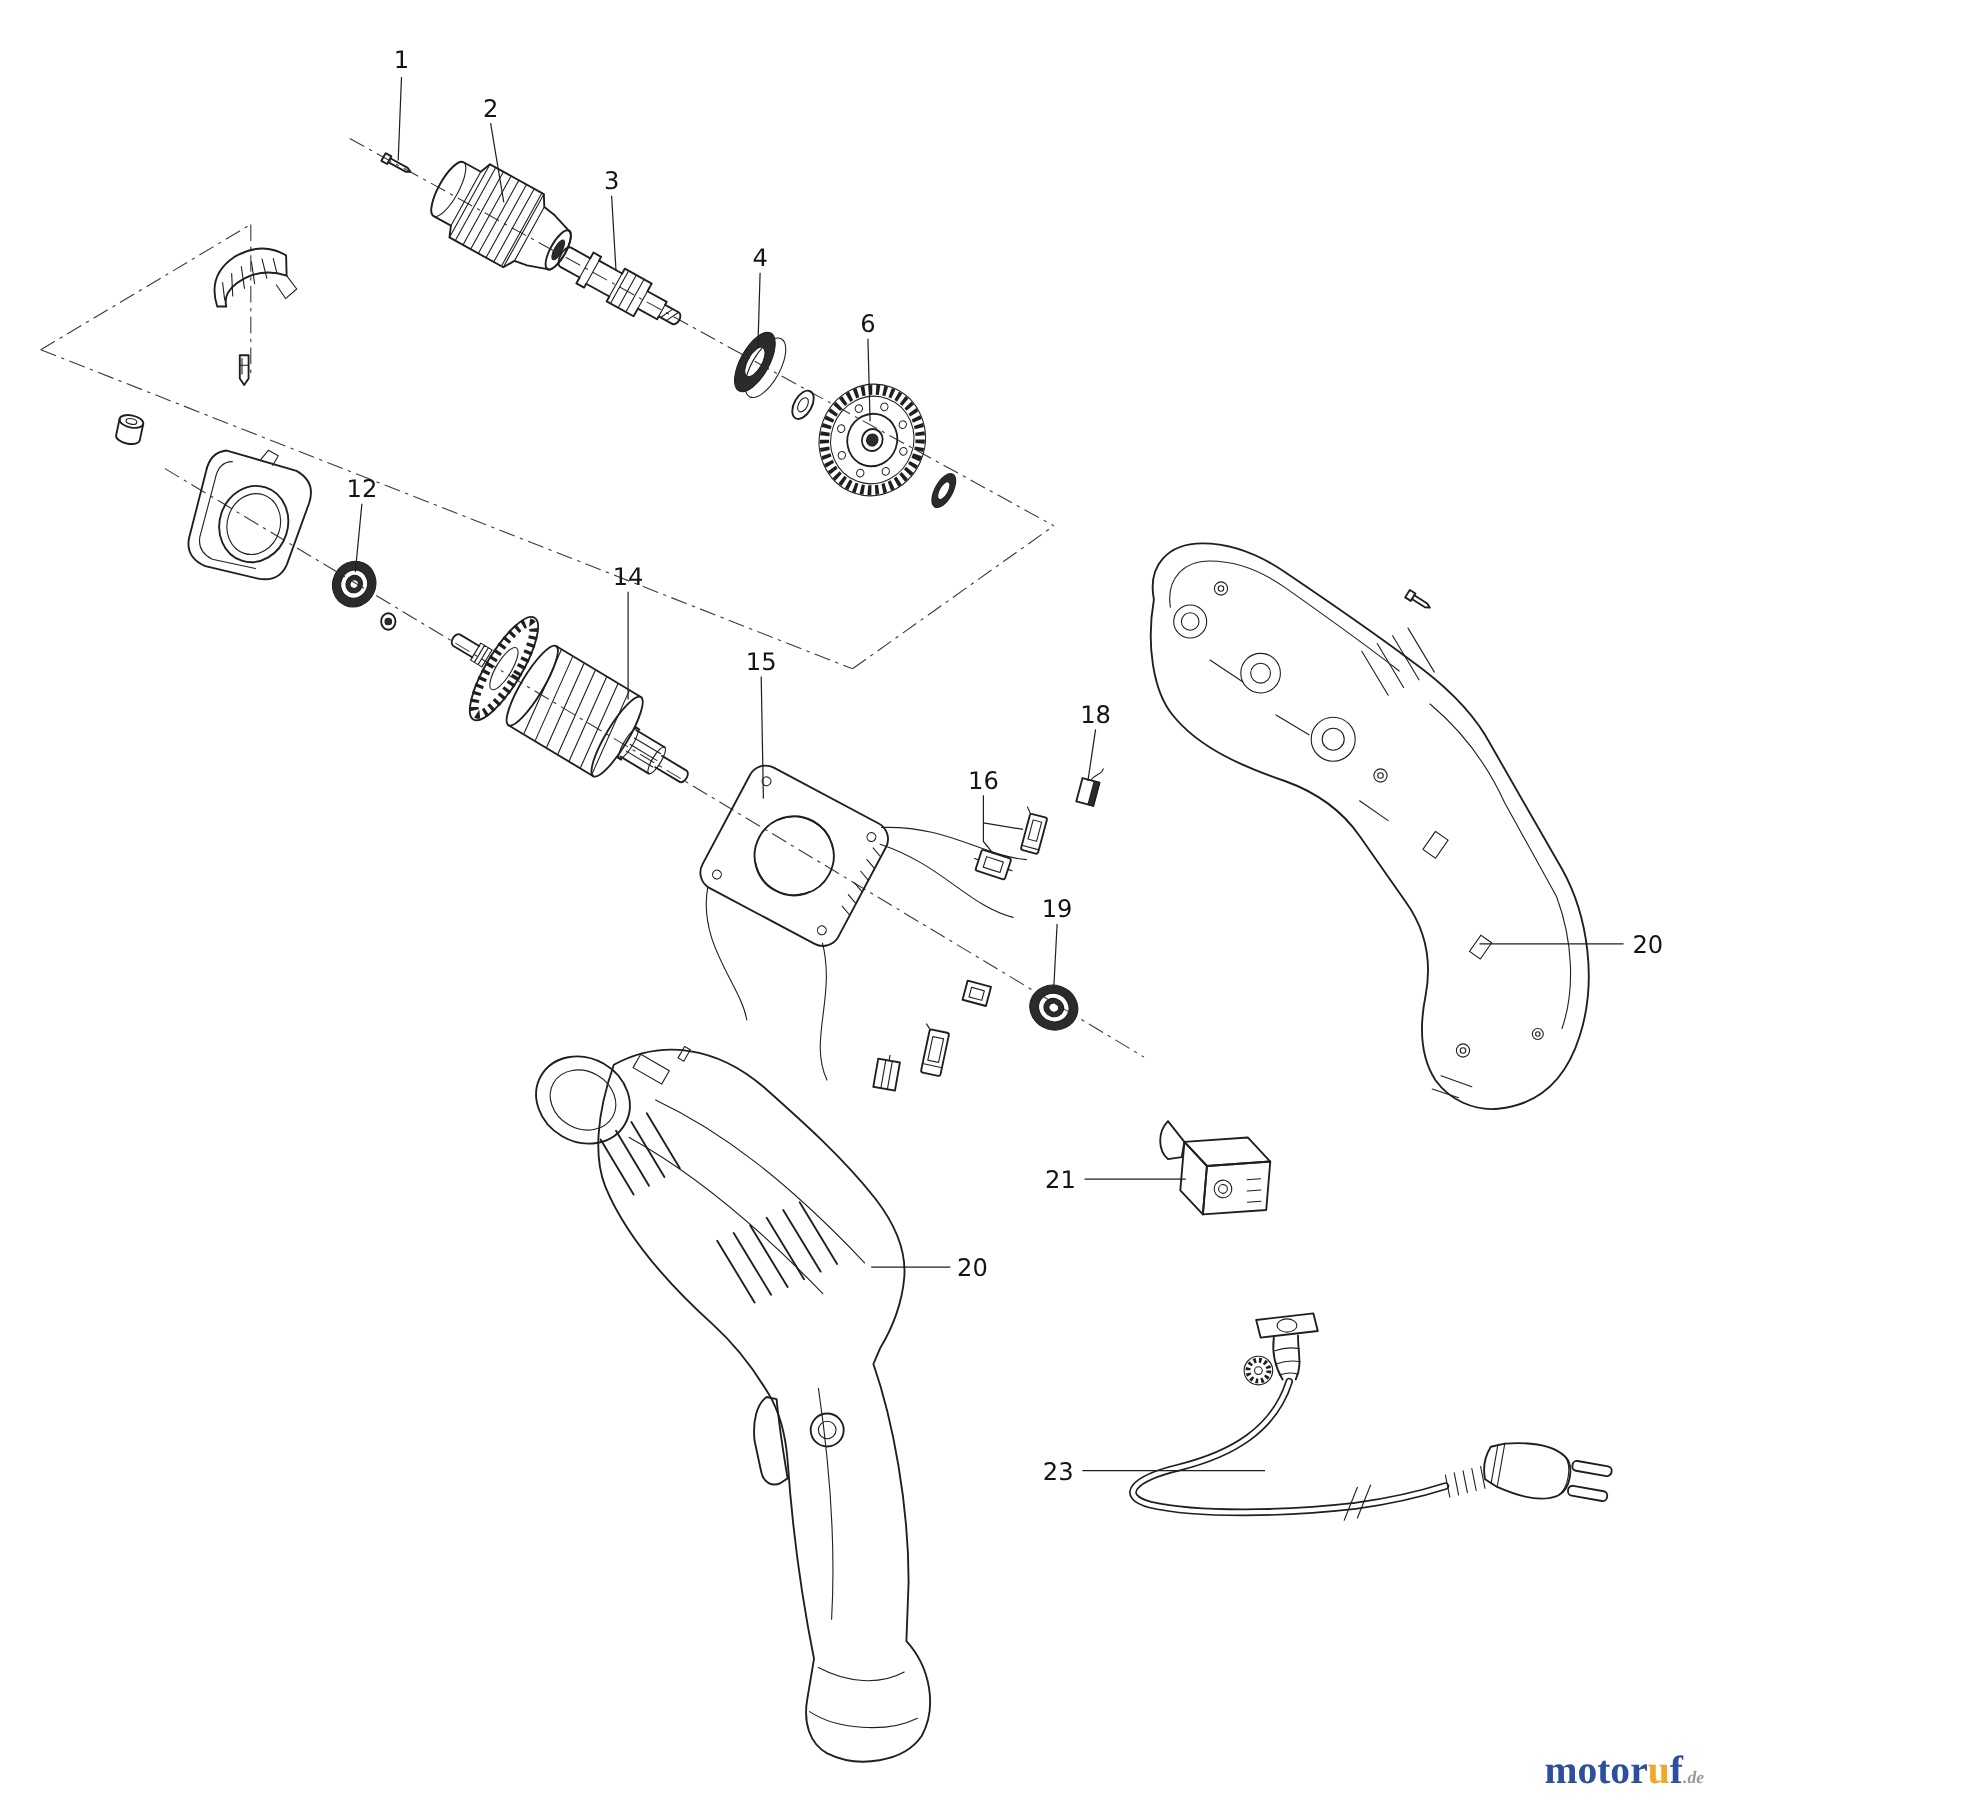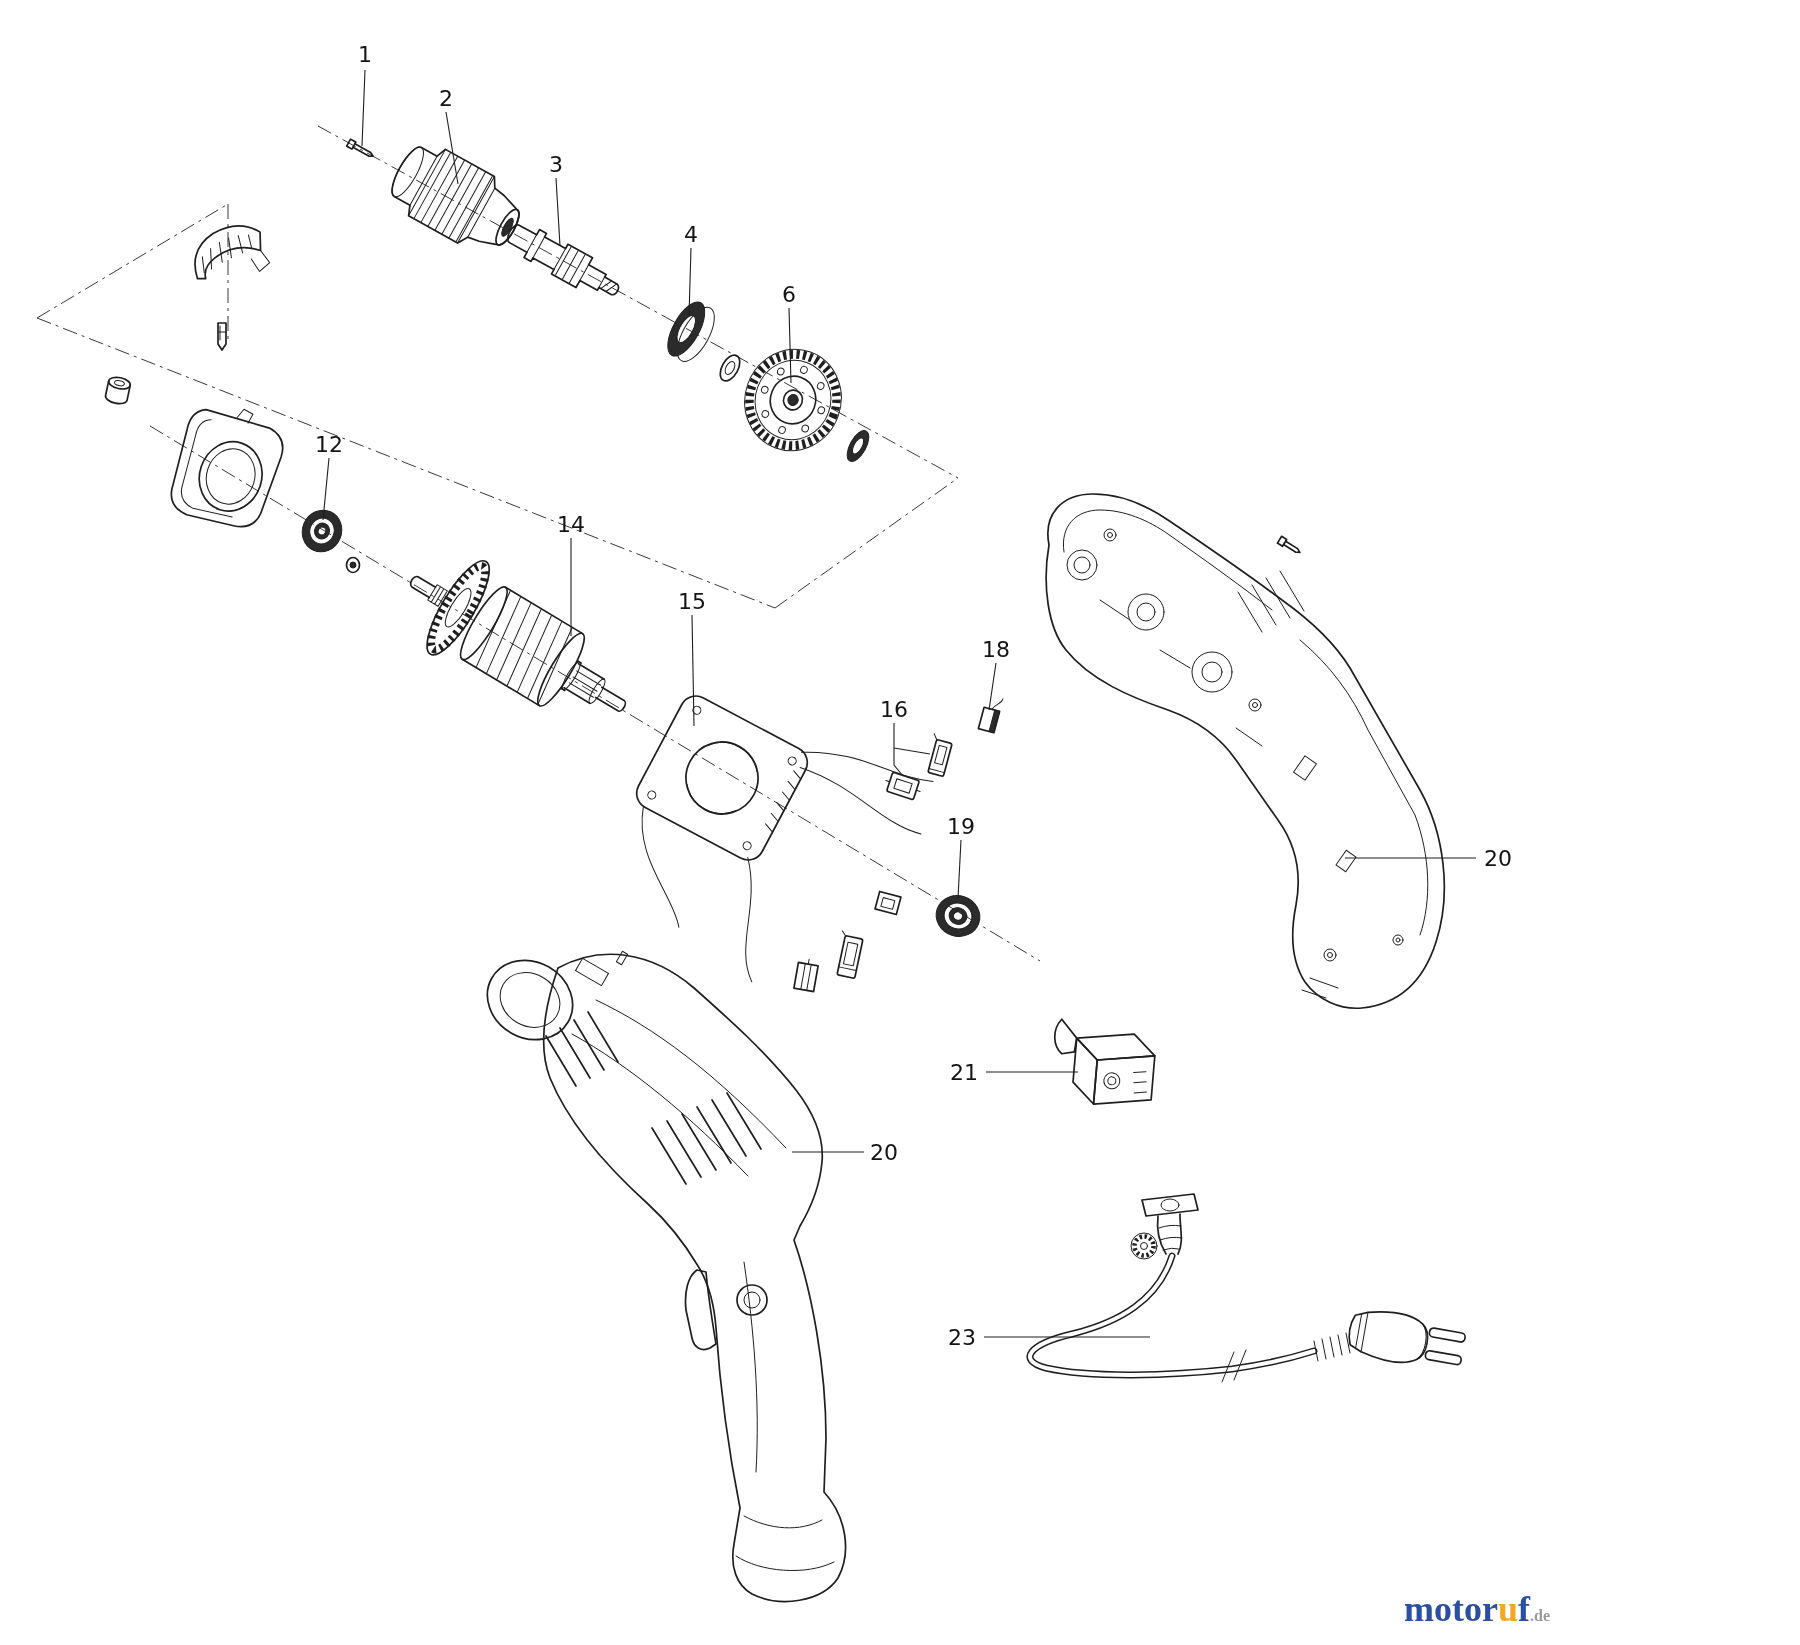--- a/index.html
+++ b/index.html
@@ -8,21 +8,21 @@
   .ln{fill:none;stroke:#1f1f1f;stroke-width:1.7;stroke-linejoin:round;stroke-linecap:round;}
   .lt{fill:none;stroke:#1f1f1f;stroke-width:1;stroke-linejoin:round;stroke-linecap:round;}
   .dk{fill:#2b2b2b;stroke:#1f1f1f;stroke-width:1;}
   .axis{fill:none;stroke:#3a3a3a;stroke-width:1;stroke-dasharray:15 5 3 5;}
   .leader{fill:none;stroke:#1f1f1f;stroke-width:1.1;}
   .teeth{fill:none;stroke:#1f1f1f;}
   .callout{font:22px "DejaVu Sans",sans-serif;fill:#141414;}
   .cordw{fill:none;stroke:#ffffff;stroke-width:4;stroke-linecap:round;}
   .cordk{fill:none;stroke:#1f1f1f;stroke-width:7;stroke-linecap:round;}
   .logo{position:absolute;left:1404px;top:1588px;font-family:"Liberation Serif",serif;font-weight:bold;font-size:36px;letter-spacing:0px;white-space:nowrap;}
-  .logo .tld{font-size:16px;font-weight:bold;vertical-align:baseline;}
+  .logo .tld{font-size:16px;font-weight:bold;vertical-align:baseline;font-style:italic;}
 </style>
 </head>
 <body>
 
 <div class="stage">
 <svg width="1800" height="1645" viewBox="0 0 1800 1645">
 
   <g>
     <path class="axis" d="M318,126 L958,478"></path>
     <path class="axis" d="M37,318 L775,608"></path>

